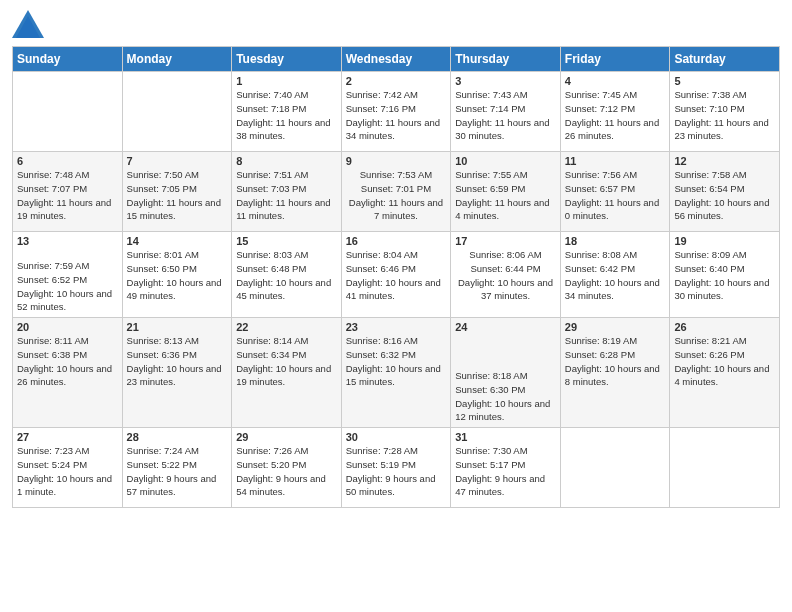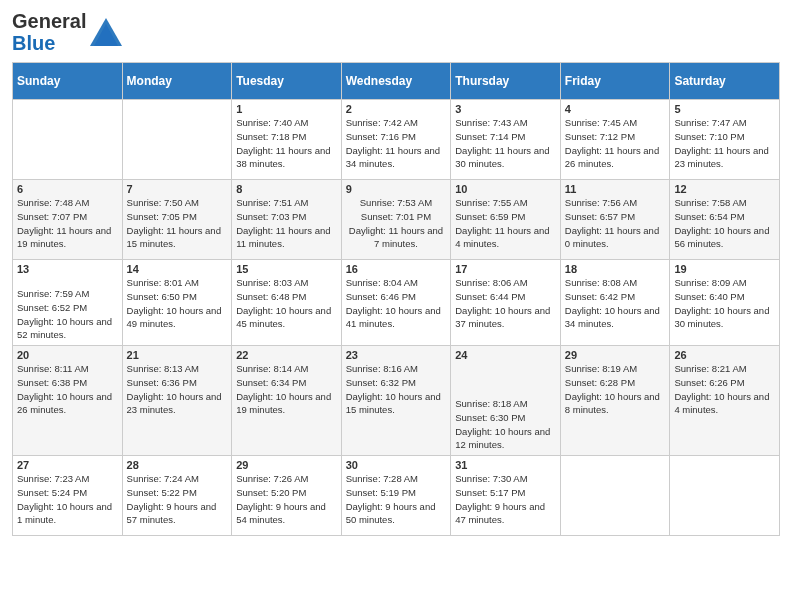--- a/index.html
+++ b/index.html
@@ -41,21 +41,21 @@
     table {
       width: 100%;
       border-collapse: collapse;
       table-layout: fixed;
     }
     thead tr th {
       background-color: #2e7abf;
       color: #fff;
       font-size: 12px;
       font-weight: bold;
-      padding: 11px 4px;
+      padding: 5px 4px;
       text-align: left;
       border: 1px solid #ccc;
     }
     tbody tr td {
       border: 1px solid #ccc;
       vertical-align: top;
       padding: 3px 4px;
       height: 80px;
       font-size: 9.5px;
       color: #333;
@@ -77,24 +77,20 @@
       background: #fff !important;
     }
   </style>
 </head>
 <body>
 
 <div class="container">
   <div class="header">
     <div class="logo">
     <div style="display:flex;align-items:center;gap:4px;">
-      <div>
-        <div style="font-size:20px;font-weight:bold;color:#333;line-height:1.1;">General</div>
-        <div style="font-size:20px;font-weight:bold;color:#1a6bb5;line-height:1.1;">Blue</div>
-      </div>
       <svg width="32" height="28" viewBox="0 0 32 28">
         <polygon points="16,0 32,28 0,28" fill="#2e7abf"></polygon>
         <polygon points="16,6 28,28 4,28" fill="#1565c0" opacity="0.5"></polygon>
       </svg>
     </div>
   </div>
     <div class="title-block">
       <div class="month-title"></div>
       <div class="subtitle"></div>
     </div>
@@ -135,21 +131,21 @@
 Daylight: 11 hours and 30 minutes.</div>
           </td>
           <td>
             <span class="day-num">4</span>
             <div class="day-info" style="white-space: pre-line;">Sunrise: 7:45 AM
 Sunset: 7:12 PM
 Daylight: 11 hours and 26 minutes.</div>
           </td>
           <td>
             <span class="day-num">5</span>
-            <div class="day-info" style="white-space: pre-line;">Sunrise: 7:47 AM
+            <div class="day-info" style="white-space: pre-line;">Sunrise: 7:38 AM
 Sunset: 7:10 PM
 Daylight: 11 hours and 23 minutes.</div>
           </td>
         </tr>
         <tr>
           <td>
             <span class="day-num">6</span>
             <div class="day-info" style="white-space: pre-line;">Sunrise: 7:48 AM
 Sunset: 7:07 PM
 Daylight: 11 hours and 19 minutes.</div>
@@ -211,21 +207,21 @@
 Daylight: 10 hours and 45 minutes.</div>
           </td>
           <td>
             <span class="day-num">16</span>
             <div class="day-info" style="white-space: pre-line;">Sunrise: 8:04 AM
 Sunset: 6:46 PM
 Daylight: 10 hours and 41 minutes.</div>
           </td>
           <td>
             <span class="day-num">17</span>
-            <div class="day-info" style="white-space: pre-line;">Sunrise: 8:06 AM
+            <div class="day-info" style="white-space: pre-line; text-align: center;">Sunrise: 8:06 AM
 Sunset: 6:44 PM
 Daylight: 10 hours and 37 minutes.</div>
           </td>
           <td>
             <span class="day-num">18</span>
             <div class="day-info" style="white-space: pre-line;">Sunrise: 8:08 AM
 Sunset: 6:42 PM
 Daylight: 10 hours and 34 minutes.</div>
           </td>
           <td>

